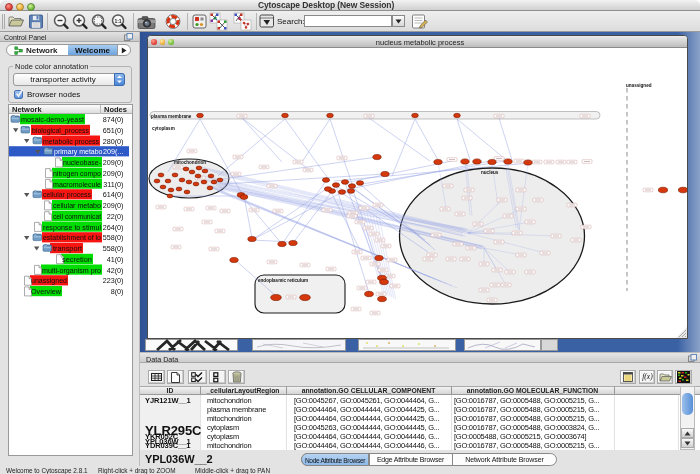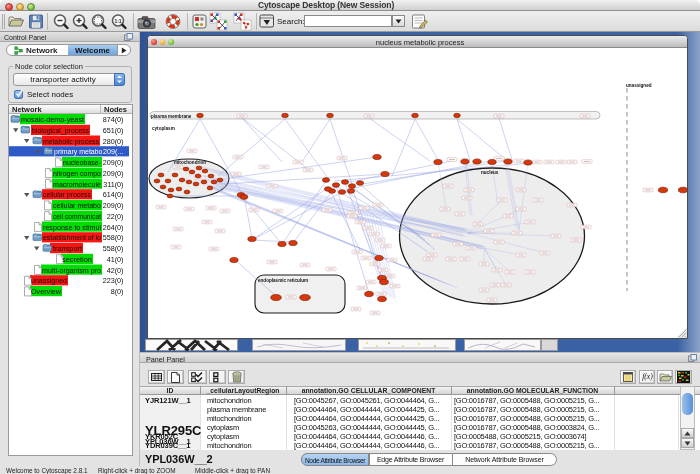--- a/index.html
+++ b/index.html
@@ -151,37 +151,37 @@
  <rect x="0.8" y="5.6" width="2.8" height="2.8" fill="#35b040" stroke="#1a7a20" stroke-width="0.5"></rect>
 </svg>
 <div class="a" style="left:26px;top:46px;font-size:8px;font-weight:bold;color:#222;">Network</div>
 <div class="a" style="left:68px;top:46px;width:49px;text-align:center;font-size:8px;font-weight:bold;color:#111;">Welcome</div>
 <svg class="a" style="left:121px;top:47px" width="6" height="7" viewBox="0 0 6 7">
     <path d="M0.8 0.5 L5.5 3.5 L0.8 6.5 Z" fill="#222"></path>
   </svg>
 
 <div class="a" style="left:8px;top:66px;width:124px;height:37px;border:1px solid #b2b2b2;
  border-radius:3px;box-sizing:border-box;"></div>
-<div class="a" style="left:13px;top:62px;font-size:7.5px;color:#222;background:#e3e3e3;padding:0 2px;">Node color selection</div>
+<div class="a" style="left:13px;top:62px;font-size:7.5px;color:#222;background:#e3e3e3;padding:0 2px;">Node color annotation</div>
 <div class="a" style="left:13px;top:73px;width:112px;height:13px;background:linear-gradient(#ffffff,#e8e8e8);
  border:1px solid #9a9a9a;border-radius:3px;box-sizing:border-box;"></div>
 <div class="a" style="left:13px;top:75px;width:100px;text-align:center;font-size:8px;color:#111;">transporter activity</div>
 <div class="a" style="left:114px;top:73px;width:11px;height:13px;background:linear-gradient(#8db9ea,#4a86d8);
  border:1px solid #3a6ab0;border-radius:0 3px 3px 0;box-sizing:border-box;"></div>
 <svg class="a" style="left:116px;top:75px" width="7" height="9" viewBox="0 0 7 9">
  <path d="M1 3 L3.5 0.5 L6 3 Z" fill="#fff"></path>
     <path d="M1 5.5 L6 5.5 L3.5 8 Z" fill="#fff"></path>
 </svg>
 <div class="a" style="left:14px;top:90px;width:9px;height:9px;background:linear-gradient(#9cc2ee,#5a92dc);
  border:1px solid #4a72b0;border-radius:2px;box-sizing:border-box;"></div>
 <svg class="a" style="left:14px;top:87px" width="11" height="12" viewBox="0 0 11 12">
  <path d="M2.5 6.5 L4.5 9 L8.5 2.5" stroke="#fff" stroke-width="1.6" fill="none"></path>
  <path d="M2.5 6.5 L4.5 9 L8.5 2.5" stroke="#345" stroke-width="0.4" fill="none" opacity="0.3"></path>
 </svg>
-<div class="a" style="left:27px;top:90px;font-size:8px;color:#111;">Select nodes</div>
+<div class="a" style="left:27px;top:90px;font-size:8px;color:#111;">Browser nodes</div>
 
 <div class="a" style="left:8px;top:104px;width:125px;height:352px;background:#fff;
  border:1px solid #9a9a9a;box-sizing:border-box;"></div>
 <div class="a" style="left:9px;top:105px;width:123px;height:9px;
  background:linear-gradient(#fdfdfd,#dcdcdc);border-bottom:1px solid #b0b0b0;box-sizing:border-box;"></div>
 <div class="a" style="left:100px;top:105px;width:1px;height:9px;background:#bbb;"></div>
 <div class="a" style="left:12px;top:105px;font-size:7.5px;font-weight:bold;color:#222;">Network</div>
 <div class="a" style="left:104px;top:105px;font-size:7.5px;font-weight:bold;color:#222;text-align:center;">Nodes</div>
 <svg class="a" style="left:9px;top:114px" width="123" height="190" viewBox="0 0 123 190">
     <rect x="11" y="0.0" width="65" height="10.2" fill="#00dd00"></rect>
@@ -715,21 +715,21 @@
 </div>
 <div class="a" style="left:541px;top:339px;width:17px;height:12px;background:#d8d8d8;border:1px solid #999;box-sizing:border-box;"></div>
 <svg class="a" style="left:676px;top:327px" width="11" height="11" viewBox="0 0 11 11">
  <path d="M11 0 L11 11 L0 11 Z" fill="#e8e8e8"></path>
  <path d="M3 10 L10 3 M6 10 L10 6 M9 10 L10 9" stroke="#999" stroke-width="0.8"></path>
 </svg>
 
 <div class="a" style="left:140px;top:352px;width:560px;height:114px;background:#e3e3e3;"></div>
 <div class="a" style="left:140px;top:352px;width:560px;height:11px;
  background:linear-gradient(#e6e6e6,#cdcdcd);border-bottom:1px solid #a8a8a8;border-top:1px solid #bbb;box-sizing:border-box;"></div>
-<div class="a" style="left:146px;top:354.5px;font-size:7.2px;color:#222;">Panel Panel</div>
+<div class="a" style="left:146px;top:354.5px;font-size:7.2px;color:#222;">Data Data</div>
 <svg class="a" style="left:688px;top:354px" width="9" height="8" viewBox="0 0 9 8">
  <rect x="0.5" y="2" width="5.5" height="5.5" fill="none" stroke="#777" stroke-width="0.8"></rect>
  <rect x="3" y="0.5" width="5.5" height="5.5" fill="#eee" stroke="#567fb5" stroke-width="0.9"></rect>
 </svg>
 <div class="a" style="left:148px;top:370px;width:17px;height:14px;background:#f4f4f4;border:1px solid #aaa;box-shadow:inset -1px -1px 0 #ccc, inset 1px 1px 0 #fff;box-sizing:border-box;"></div>
 <svg class="a" style="left:151px;top:373px" width="11" height="8" viewBox="0 0 11 8">
     <rect x="0.5" y="0.5" width="10" height="7" fill="#eee" stroke="#222" stroke-width="1"></rect>
     <line x1="0.5" y1="3" x2="10.5" y2="3" stroke="#222" stroke-width="0.8"></line>
     <line x1="0.5" y1="5.2" x2="10.5" y2="5.2" stroke="#222" stroke-width="0.8"></line>
     <line x1="4" y1="0.5" x2="4" y2="7.5" stroke="#222" stroke-width="0.8"></line>

